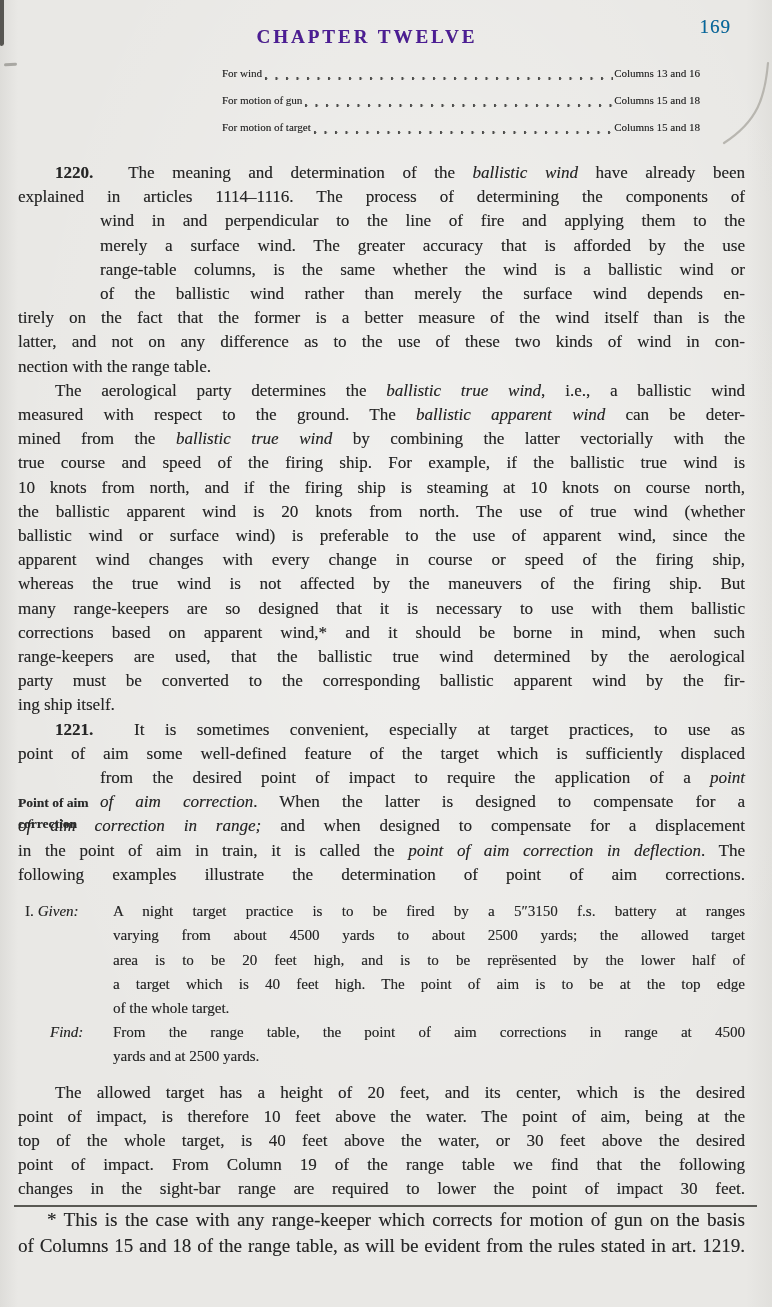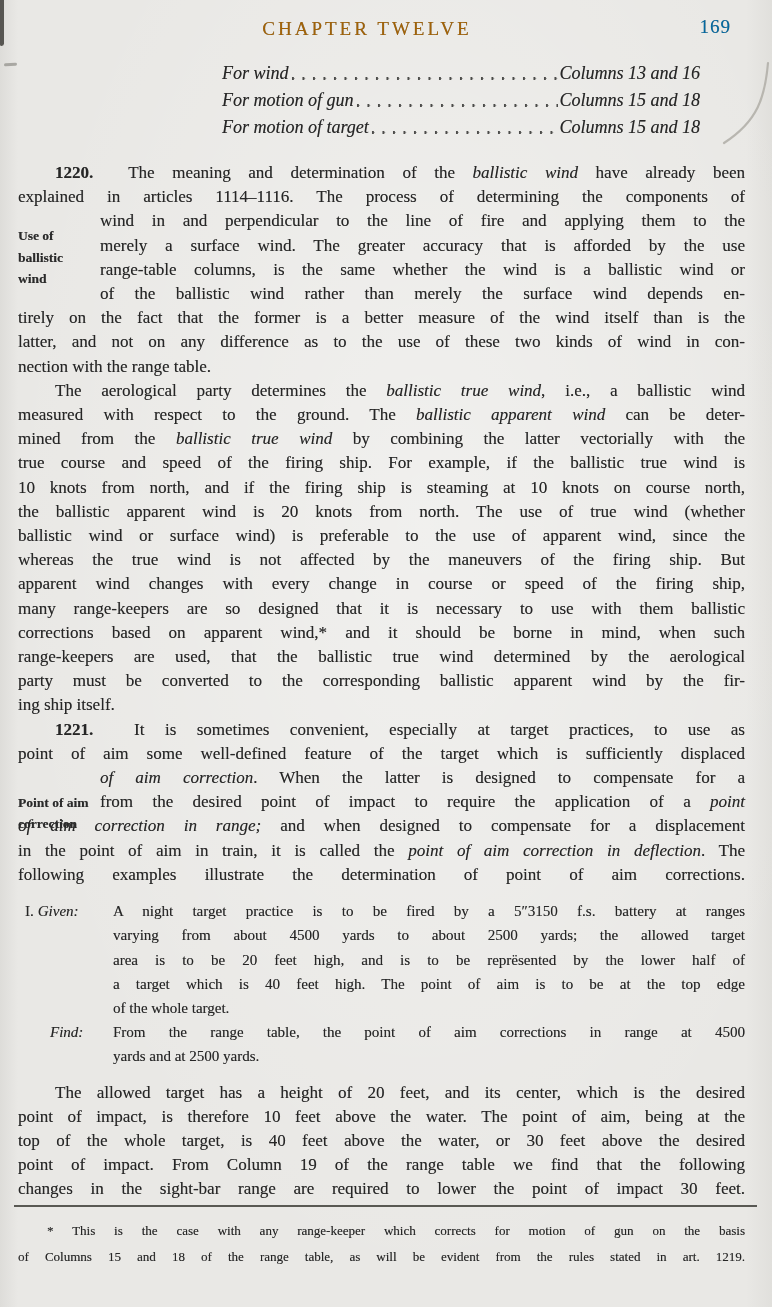--- a/index.html
+++ b/index.html
@@ -16,25 +16,25 @@
   .page{
     position:relative;box-sizing:border-box;
     width:772px;height:1307px;
     padding:14px 27px 0 18px;
     text-shadow:0.2px 0.2px 0.6px rgba(45,45,45,0.45);
   }
   
   .hdr{position:relative;height:26px;font-size:19px;}
   .hdr .title{
     position:absolute;left:48%;transform:translateX(-50%);
-    letter-spacing:3px;white-space:nowrap;top:4px;color:#a16207;
+    letter-spacing:3px;white-space:nowrap;top:12px;color:#4c1d95;font-weight:bold;
   }
   .hdr .pagenum{position:absolute;right:14px;top:2px;letter-spacing:1px;color:#0369a1;}
   
-  .leaders{margin:20px 0 6px 204px;width:478px;font-style:italic;font-size:18px;}
+  .leaders{margin:20px 0 6px 204px;width:478px;font-size:11px;}
   .lrow{display:flex;align-items:baseline;line-height:27px;white-space:nowrap;}
   .lrow .dots{
     flex:1 1 auto;min-width:20px;height:5px;align-self:flex-end;
     margin:0 1px 6px 2px;
     background-image:radial-gradient(circle at 2px 2.5px,#4c4c4a 1.15px,rgba(0,0,0,0) 1.5px);
     background-size:10.5px 5px;background-repeat:repeat-x;
   }
   
   .para{position:relative;font-size:17px;}
   .lines .tline{
@@ -56,21 +56,21 @@
   .example{margin-top:12px;font-size:15px;}
   .ex-row{display:grid;grid-template-columns:95px 1fr;}
   .ex-label{padding-left:7px;line-height:24.2px;white-space:nowrap;}
   .ex-label.find{padding-left:32px;}
   .ex-label .lbl{font-style:italic;margin-left:4px;}
   .ex-label.find .lbl{margin-left:0;}
   
   .mt-final{margin-top:12px;}
   
   .fnrule{height:2px;background:#44443f;margin:3px -12px 0 -4px;opacity:.88;}
-  .footnote{margin-top:11px;font-size:13px;}
+  .footnote{font-size:19px;}
   .footnote .tline{line-height:26px;min-height:26px;}
   .footnote .tline:first-child{text-indent:29px;}
   
   .edge-top{position:absolute;left:0;top:0;width:4px;height:46px;background:#34332f;border-radius:0 0 3px 2px;opacity:.8;}
   .edge-dash{position:absolute;left:4px;top:63px;width:13px;height:3px;background:#8f8d88;transform:rotate(-4deg);border-radius:2px;opacity:.7;}
   .curve-mark{position:absolute;right:0;top:55px;pointer-events:none;}
   i{font-style:italic;}
   b{font-weight:bold;}
 </style>
 </head>
@@ -101,25 +101,20 @@
       <span>Columns 15 and 18</span>
     </div>
     <div class="lrow">
       <span>For motion of target</span>
       <span class="dots"></span>
       <span>Columns 15 and 18</span>
     </div>
   </div>
 
   <div class="para mt1220">
-    <div class="mnote mnote1 lines">
-        <div class="tline">Use of</div>
-        <div class="tline">ballistic</div>
-        <div class="tline">wind</div>
-      </div>
     <div class="lines jlast ind">
         <div class="tline"><b>1220.</b>&nbsp; The meaning and determination of the <i>ballistic wind</i> have already been</div>
         <div class="tline">explained in articles 1114–1116. The process of determining the components of</div>
       </div>
     <div class="lines jlast indent-b">
         <div class="tline">wind in and perpendicular to the line of fire and applying them to the</div>
         <div class="tline">merely a surface wind. The greater accuracy that is afforded by the use</div>
         <div class="tline">range-table columns, is the same whether the wind is a ballistic wind or</div>
         <div class="tline">of the ballistic wind rather than merely the surface wind depends en-</div>
       </div>
@@ -132,42 +127,42 @@
 
   <div class="para">
     <div class="lines ind">
         <div class="tline">The aerological party determines the <i>ballistic true wind</i>, i.e., a ballistic wind</div>
         <div class="tline">measured with respect to the ground. The <i>ballistic apparent wind</i> can be deter-</div>
         <div class="tline">mined from the <i>ballistic true wind</i> by combining the latter vectorially with the</div>
         <div class="tline">true course and speed of the firing ship. For example, if the ballistic true wind is</div>
         <div class="tline">10 knots from north, and if the firing ship is steaming at 10 knots on course north,</div>
         <div class="tline">the ballistic apparent wind is 20 knots from north. The use of true wind (whether</div>
         <div class="tline">ballistic wind or surface wind) is preferable to the use of apparent wind, since the</div>
+        <div class="tline">apparent wind changes with every change in course or speed of the firing ship,</div>
         <div class="tline">whereas the true wind is not affected by the maneuvers of the firing ship. But</div>
-        <div class="tline">apparent wind changes with every change in course or speed of the firing ship,</div>
         <div class="tline">many range-keepers are so designed that it is necessary to use with them ballistic</div>
         <div class="tline">corrections based on apparent wind,* and it should be borne in mind, when such</div>
         <div class="tline">range-keepers are used, that the ballistic true wind determined by the aerological</div>
         <div class="tline">party must be converted to the corresponding ballistic apparent wind by the fir-</div>
         <div class="tline">ing ship itself.</div>
       </div>
   </div>
 
   <div class="para">
     <div class="mnote mnote2 lines">
         <div class="tline">Point of aim</div>
         <div class="tline">correction</div>
       </div>
     <div class="lines jlast ind">
         <div class="tline"><b>1221.</b>&nbsp; It is sometimes convenient, especially at target practices, to use as</div>
         <div class="tline">point of aim some well-defined feature of the target which is sufficiently displaced</div>
       </div>
     <div class="lines jlast indent-b">
+        <div class="tline">from the desired point of impact to require the application of a <i>point</i></div>
         <div class="tline"><i>of aim correction</i>. When the latter is designed to compensate for a</div>
-        <div class="tline">from the desired point of impact to require the application of a <i>point</i></div>
       </div>
     <div class="lines jlast">
         <div class="tline"><i>of aim correction in range;</i> and when designed to compensate for a displacement</div>
         <div class="tline">in the point of aim in train, it is called the <i>point of aim correction in deflection</i>. The</div>
         <div class="tline">following examples illustrate the determination of point of aim corrections.</div>
       </div>
   </div>
 
   <div class="example">
     <div class="ex-row">

